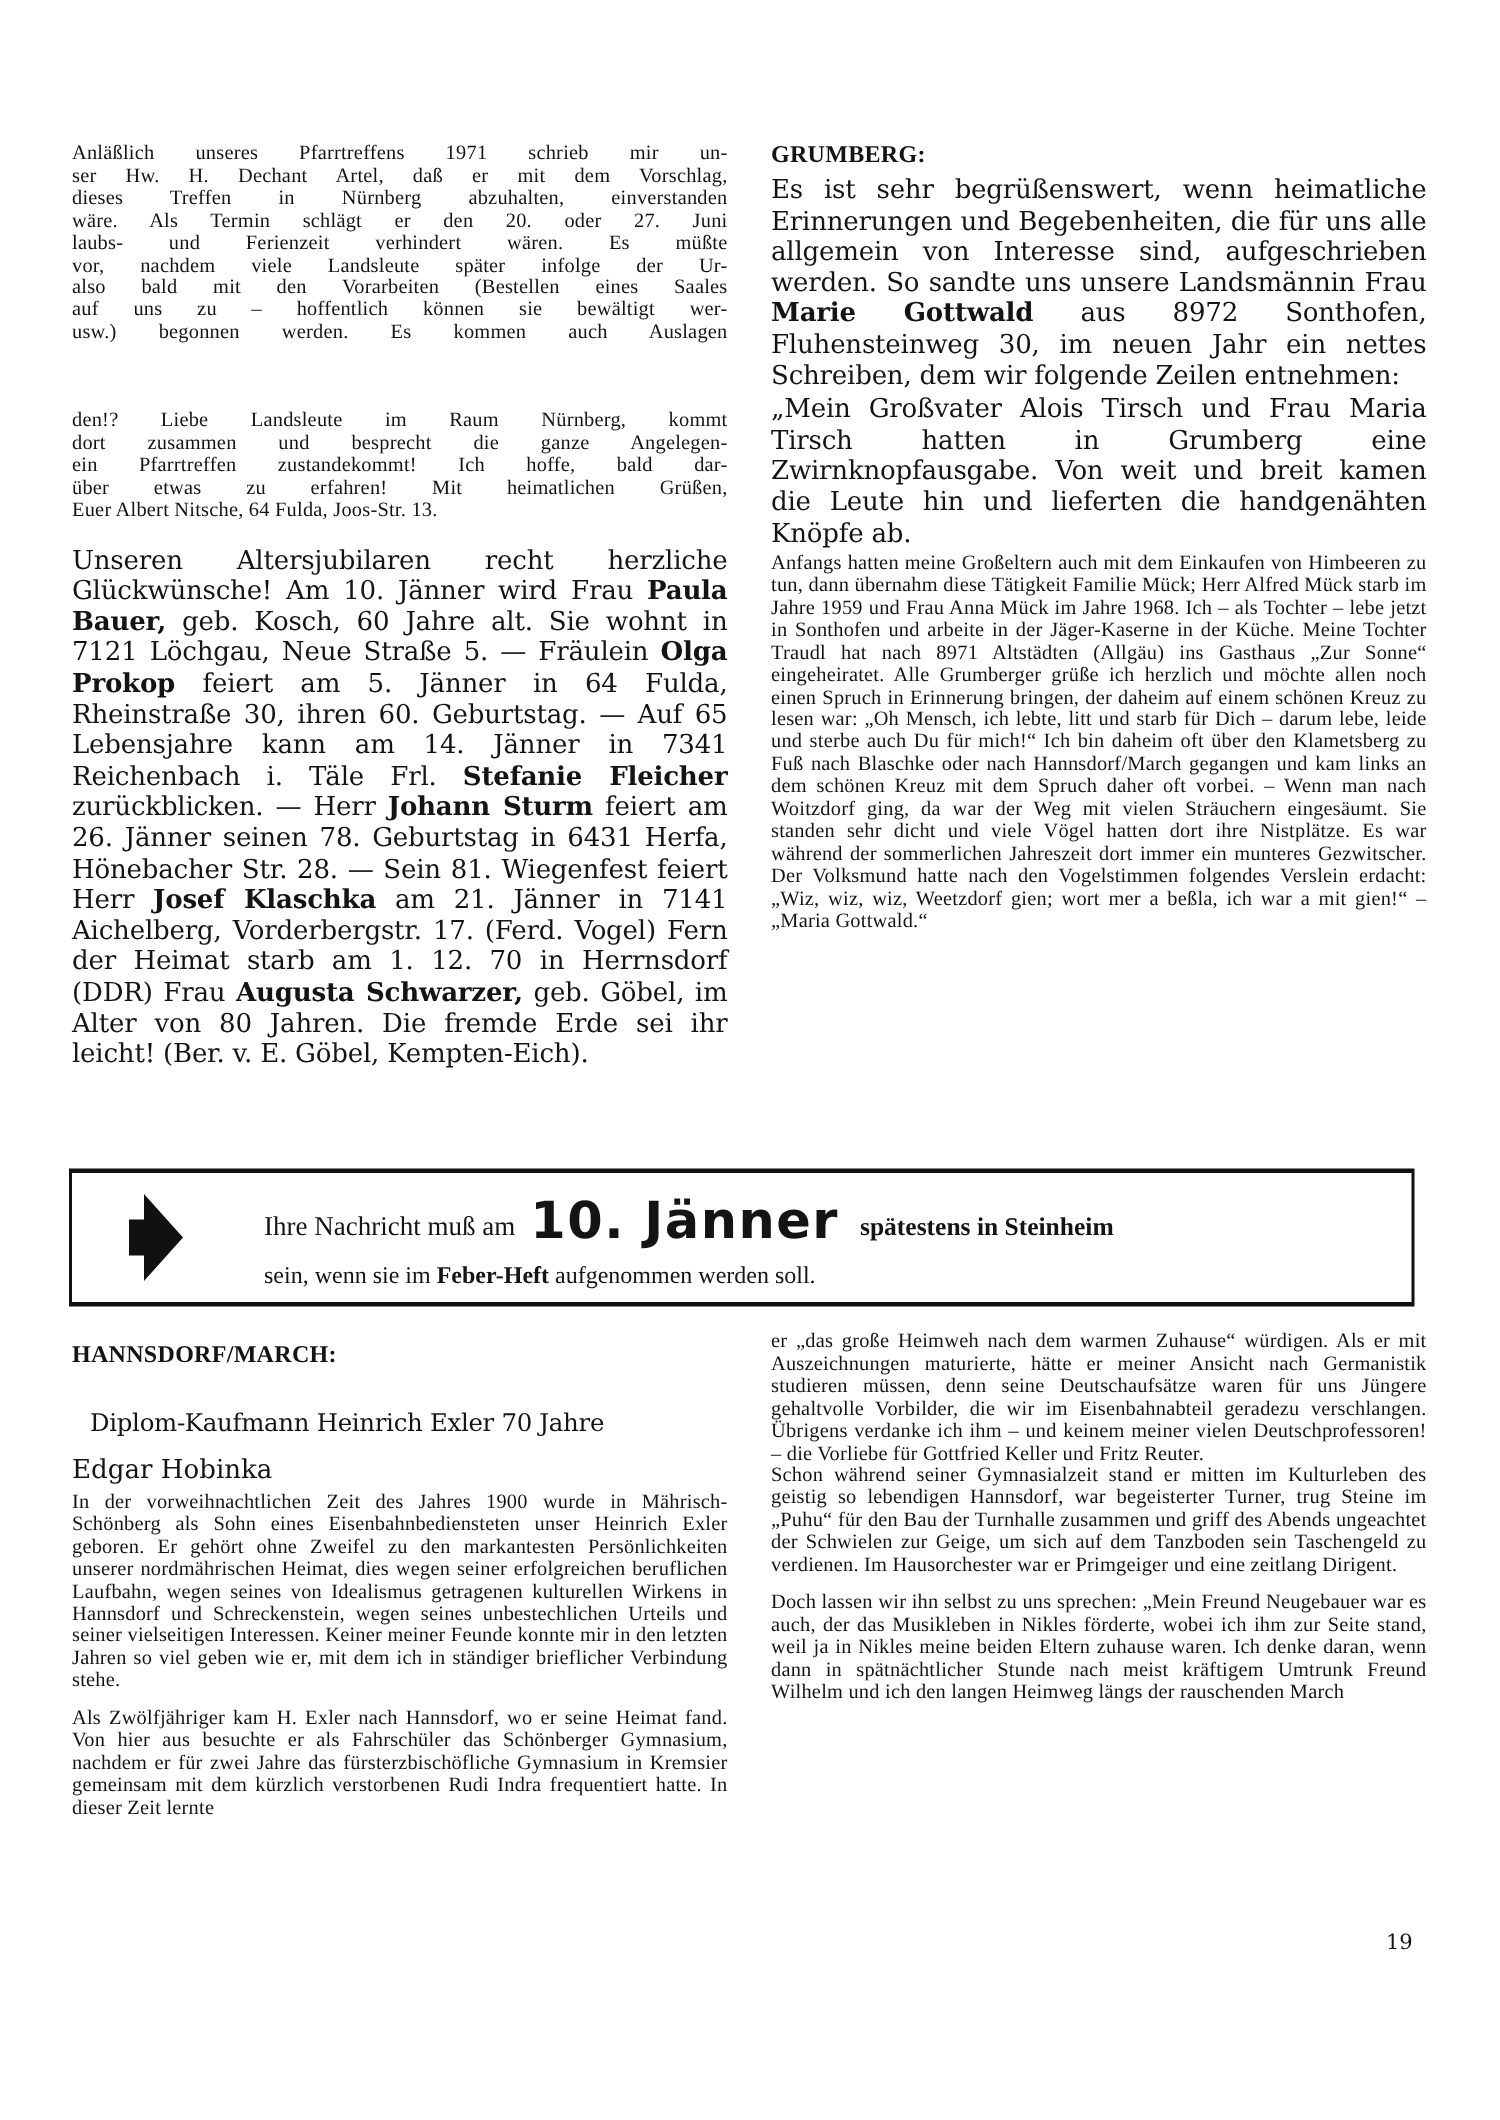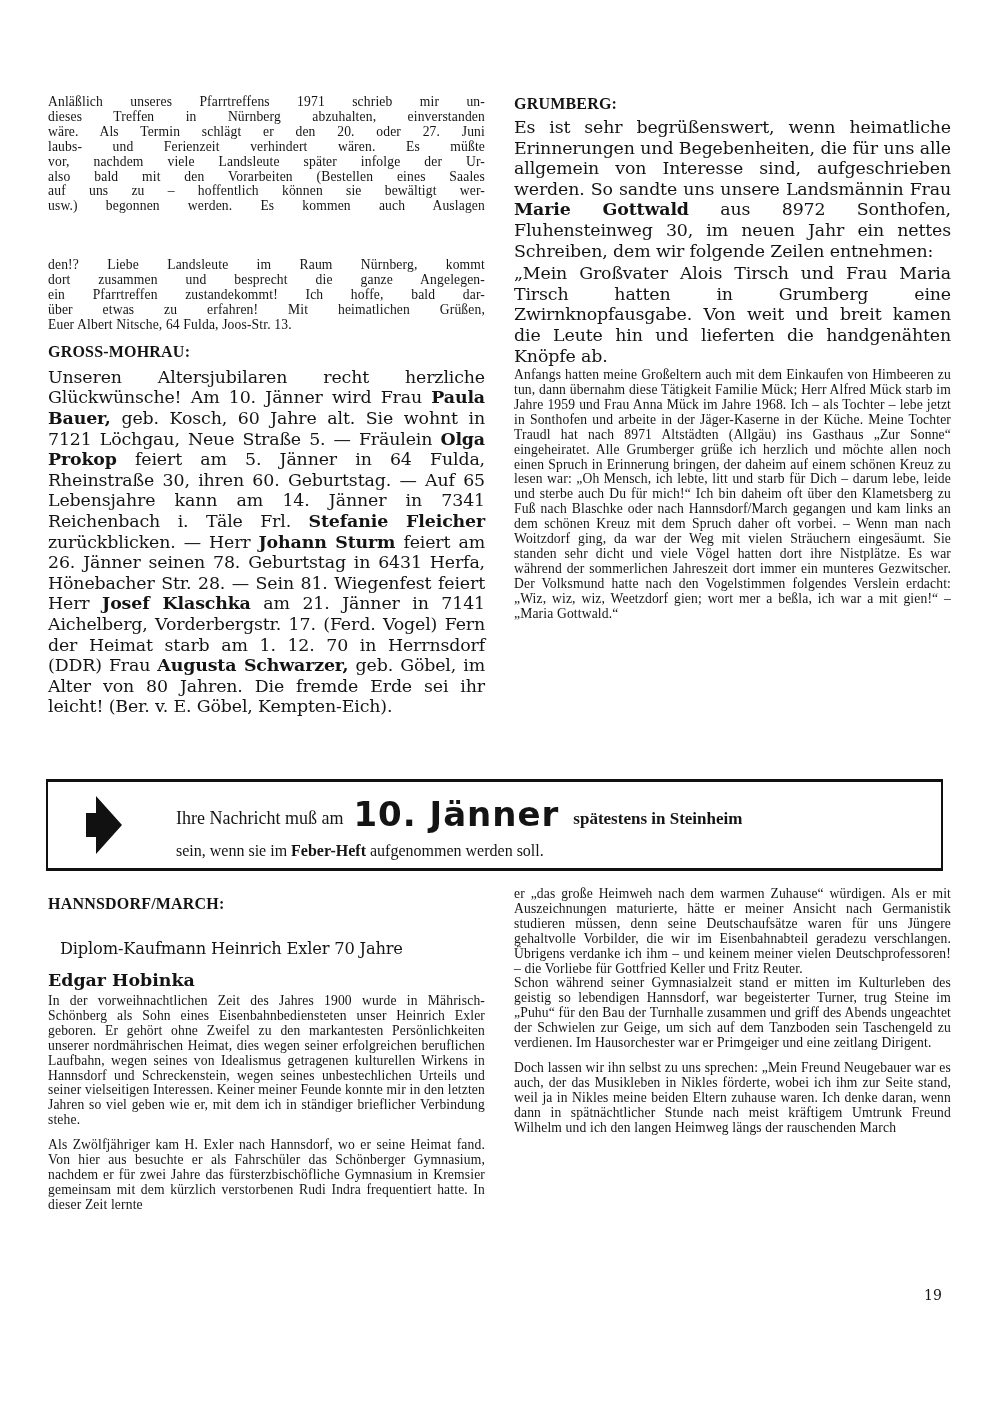--- a/index.html
+++ b/index.html
@@ -7,56 +7,56 @@
   .col { position: absolute; }
   .col-left-top { left: 48px; top: 95px; width: 437px; }
   .col-right-top { left: 514px; top: 95px; width: 437px; }
   .col-left-bot { left: 48px; top: 895px; width: 437px; }
   .col-right-bot { left: 514px; top: 887px; width: 437px; }
 
   .small { font-family: "Liberation Serif", serif; font-size: 13.6px; line-height: 14.9px; text-align: justify; margin: 0; letter-spacing: 0.15px; }
   .large { font-family: "DejaVu Serif", serif; font-size: 17.4px; line-height: 20.6px; text-align: justify; margin: 0; letter-spacing: -0.15px; }
   .head { font-family: Liberation Serif, serif; font-weight: bold; font-size: 16px; margin: 0; letter-spacing: 0.2px; }
   .subhead { font-family: "DejaVu Serif", serif; font-weight: normal; font-size: 16.3px; margin: 12px; letter-spacing: -0.2px; }
-  .byline { font-family: "DejaVu Serif", serif; font-size: 17.4px; margin: 0; font-weight: bold; }
+  .byline { font-family: "DejaVu Serif", serif; font-size: 17.4px; margin: 0; }
   b { font-weight: bold; }
 
   .banner { position: absolute; left: 46px; top: 779px; width: 897px; height: 92px; border: 2px solid #111; border-top-width: 3px; border-bottom-width: 3px; box-sizing: border-box; text-decoration: underline; }
   .banner-arrow { position: absolute; left: 38px; top: 14px; width: 36px; height: 58px; }
   .banner-line1 { position: absolute; left: 128px; top: 12px; white-space: nowrap; font-family: "Liberation Serif", serif; }
   .banner-line2 { position: absolute; left: 128px; top: 60px; white-space: nowrap; font-family: "Liberation Serif", serif; font-size: 16px; }
   .b-small { font-size: 18px; }
   .b-date { font-family: "DejaVu Sans", sans-serif; font-weight: bold; font-size: 34px; letter-spacing: 1px; margin: 0 10px 0 6px; vertical-align: -2px; }
   .b-right { font-family: "Liberation Serif", serif; font-weight: bold; font-size: 17px; }
   .b-bold { font-weight: bold; }
 
   .page-number { position: absolute; left: 924px; top: 1287px; font-family: "DejaVu Serif", serif; font-weight: normal; font-size: 14px; }
   .gap-m { height: 10px; }
 </style>
 </head>
 <body>
 
 <div class="col col-left-top">
   <div class="small" id="intro-lines">
       <div style="text-align: justify; text-align-last: justify;">Anläßlich unseres Pfarrtreffens 1971 schrieb mir un-</div>
+      <div style="text-align: justify; text-align-last: justify;">ser Hw. H. Dechant Artel, daß er mit dem Vorschlag,</div>
       <div style="text-align: justify; text-align-last: justify;">dieses Treffen in Nürnberg abzuhalten, einverstanden</div>
       <div style="text-align: justify; text-align-last: justify;">wäre. Als Termin schlägt er den 20. oder 27. Juni</div>
       <div style="text-align: justify; text-align-last: justify;">laubs- und Ferienzeit verhindert wären. Es müßte</div>
       <div style="text-align: justify; text-align-last: justify;">vor, nachdem viele Landsleute später infolge der Ur-</div>
       <div style="text-align: justify; text-align-last: justify;">also bald mit den Vorarbeiten (Bestellen eines Saales</div>
       <div style="text-align: justify; text-align-last: justify;">auf uns zu – hoffentlich können sie bewältigt wer-</div>
       <div style="text-align: justify; text-align-last: justify;">usw.) begonnen werden. Es kommen auch Auslagen</div>
       <div style="text-align: justify; text-align-last: justify; margin-top: 44px;">den!? Liebe Landsleute im Raum Nürnberg, kommt</div>
       <div style="text-align: justify; text-align-last: justify;">dort zusammen und besprecht die ganze Angelegen-</div>
       <div style="text-align: justify; text-align-last: justify;">ein Pfarrtreffen zustandekommt! Ich hoffe, bald dar-</div>
       <div style="text-align: justify; text-align-last: justify;">über etwas zu erfahren! Mit heimatlichen Grüßen,</div>
       <div style="text-align: justify; text-align-last: left;">Euer Albert Nitsche, 64 Fulda, Joos-Str. 13.</div>
     </div>
   <div class="gap-m"></div>
-  <h2 class="head">GROSS-MOHRAU:</h2>
   <div style="height:6px"></div>
   <p class="large" id="gm-body">Unseren Altersjubilaren recht herzliche Glückwünsche! Am 10. Jänner wird Frau <b>Paula Bauer,</b> geb. Kosch, 60 Jahre alt. Sie wohnt in 7121 Löchgau, Neue Straße 5. — Fräulein <b>Olga Prokop</b> feiert am 5. Jänner in 64 Fulda, Rheinstraße 30, ihren 60. Geburtstag. — Auf 65 Lebensjahre kann am 14. Jänner in 7341 Reichenbach i. Täle Frl. <b>Stefanie Fleicher</b> zurückblicken. — Herr <b>Johann Sturm</b> feiert am 26. Jänner seinen 78. Geburtstag in 6431 Herfa, Hönebacher Str. 28. — Sein 81. Wiegenfest feiert Herr <b>Josef Klaschka</b> am 21. Jänner in 7141 Aichelberg, Vorderbergstr. 17. (Ferd. Vogel) Fern der Heimat starb am 1. 12. 70 in Herrnsdorf (DDR) Frau <b>Augusta Schwarzer,</b> geb. Göbel, im Alter von 80 Jahren. Die fremde Erde sei ihr leicht! (Ber. v. E. Göbel, Kempten-Eich).</p>
 </div>
 
 <div class="col col-right-top">
   <h2 class="head">GRUMBERG:</h2>
   <div style="height:4px"></div>
   <p class="large" id="gr-intro">Es ist sehr begrüßenswert, wenn heimatliche Erinnerungen und Begebenheiten, die für uns alle allgemein von Interesse sind, aufgeschrieben werden. So sandte uns unsere Landsmännin Frau <b>Marie Gottwald</b> aus 8972 Sonthofen, Fluhensteinweg 30, im neuen Jahr ein nettes Schreiben, dem wir folgende Zeilen entnehmen:</p>
   <p class="large" style="margin-top:2px;">„Mein Großvater Alois Tirsch und Frau Maria Tirsch hatten in Grumberg eine Zwirnknopfausgabe. Von weit und breit kamen die Leute hin und lieferten die handgenähten Knöpfe ab.</p>
   <p class="small" style="margin-top:2px;">Anfangs hatten meine Großeltern auch mit dem Einkaufen von Himbeeren zu tun, dann übernahm diese Tätigkeit Familie Mück; Herr Alfred Mück starb im Jahre 1959 und Frau Anna Mück im Jahre 1968. Ich – als Tochter – lebe jetzt in Sonthofen und arbeite in der Jäger-Kaserne in der Küche. Meine Tochter Traudl hat nach 8971 Altstädten (Allgäu) ins Gasthaus „Zur Sonne“ eingeheiratet. Alle Grumberger grüße ich herzlich und möchte allen noch einen Spruch in Erinnerung bringen, der daheim auf einem schönen Kreuz zu lesen war: „Oh Mensch, ich lebte, litt und starb für Dich – darum lebe, leide und sterbe auch Du für mich!“ Ich bin daheim oft über den Klametsberg zu Fuß nach Blaschke oder nach Hannsdorf/March gegangen und kam links an dem schönen Kreuz mit dem Spruch daher oft vorbei. – Wenn man nach Woitzdorf ging, da war der Weg mit vielen Sträuchern eingesäumt. Sie standen sehr dicht und viele Vögel hatten dort ihre Nistplätze. Es war während der sommerlichen Jahreszeit dort immer ein munteres Gezwitscher. Der Volksmund hatte nach den Vogelstimmen folgendes Verslein erdacht: „Wiz, wiz, wiz, Weetzdorf gien; wort mer a beßla, ich war a mit gien!“ – „Maria Gottwald.“</p>

